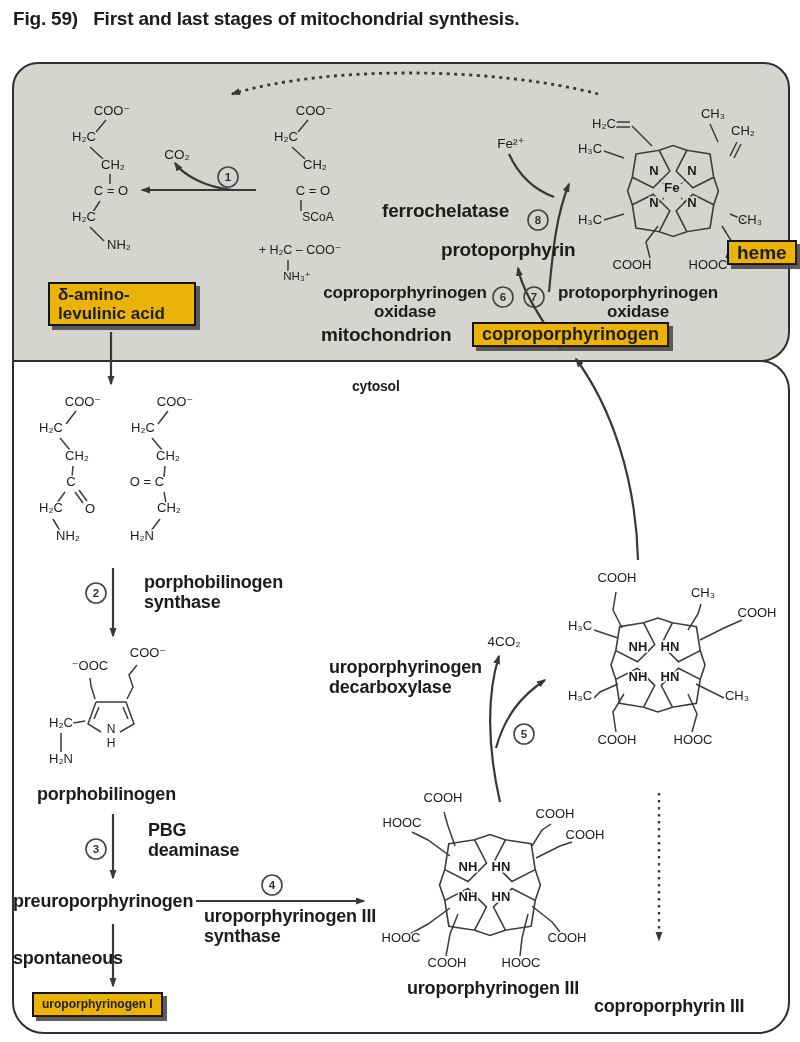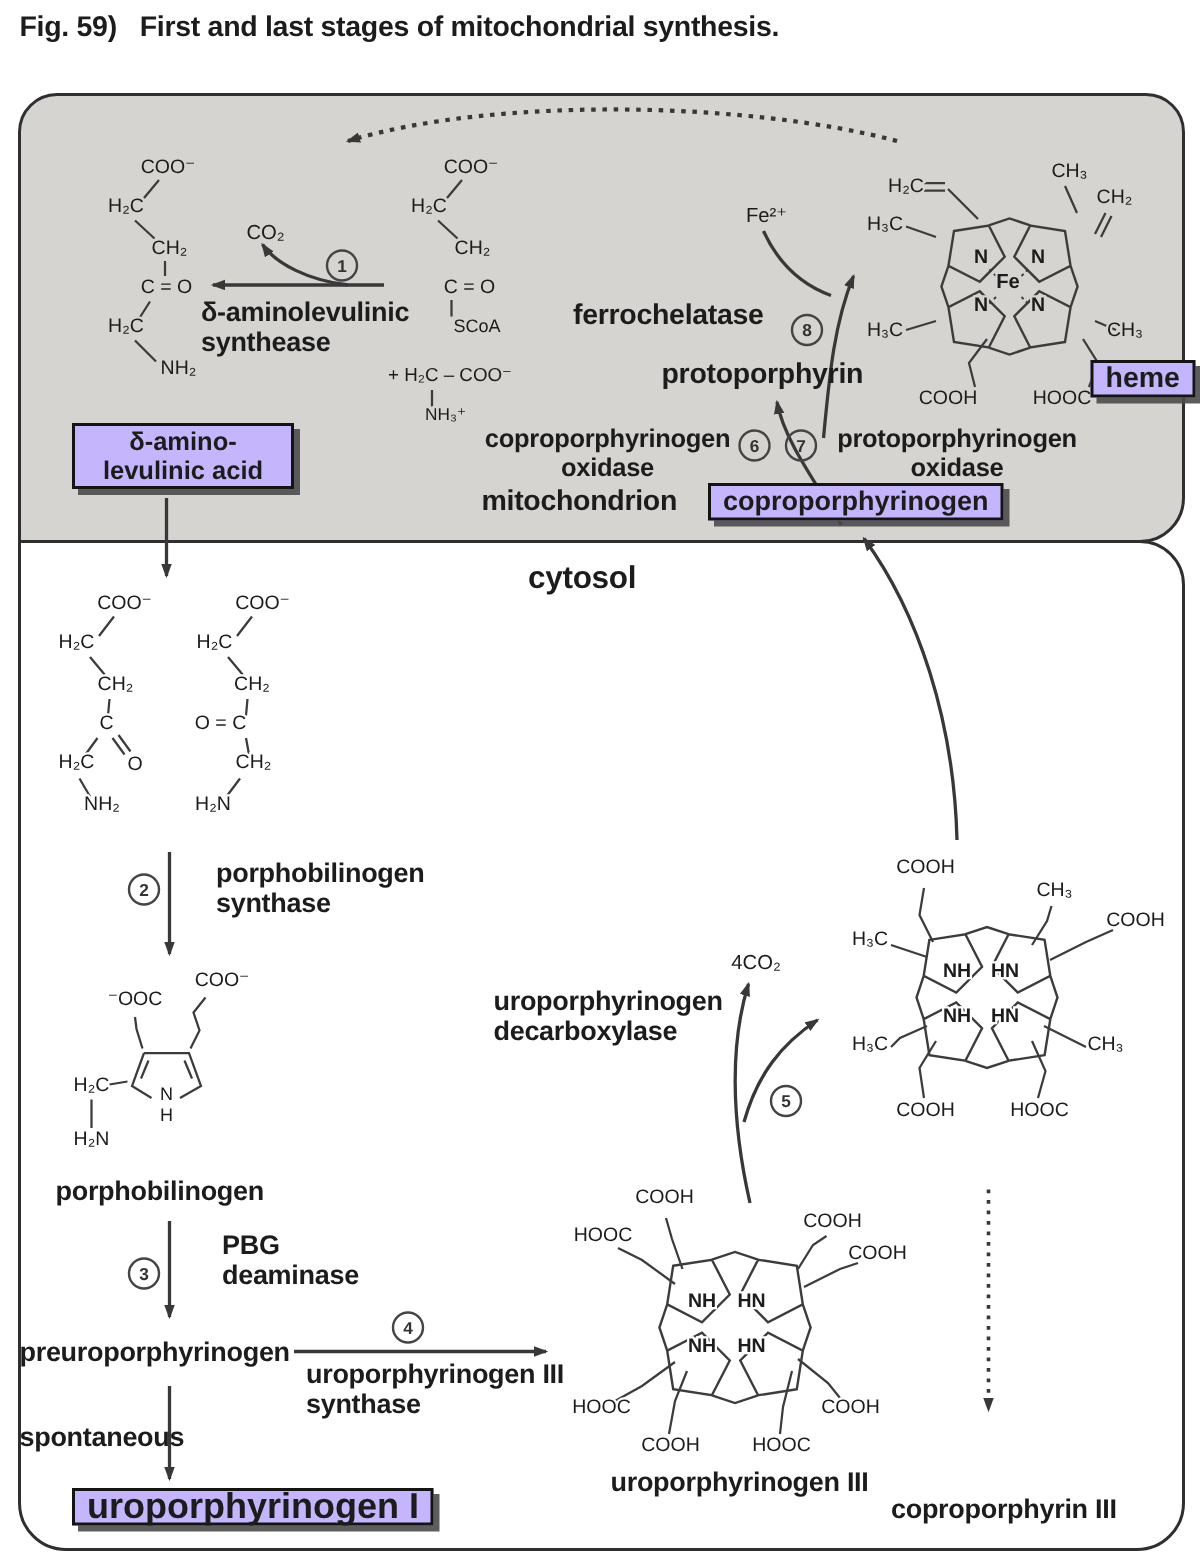--- a/index.html
+++ b/index.html
@@ -7,22 +7,22 @@
           font-family:"Liberation Sans","DejaVu Sans",sans-serif;color:#1c1c1c;}
   .compartment{position:absolute;box-sizing:border-box;border:2.5px solid #2f2f2f;}
   #mito-box{left:12px;top:62px;width:778px;height:300px;background:#d5d4d0;
             border-radius:26px 26px 30px 0;}
   #cyto-box{left:12px;top:360px;width:778px;height:674px;background:#ffffff;
             border-radius:0 30px 32px 32px;}
   svg.art{position:absolute;left:0;top:0;pointer-events:none;}
   .lb{position:absolute;font-weight:bold;font-size:18px;line-height:20px;letter-spacing:-0.2px;white-space:nowrap;}
   .lb.small{font-size:17px;line-height:19px;}
   .ctr{text-align:center;}
-  .cbox{position:absolute;background:#c4b5fd;border:2.5px solid #141414;
-        box-shadow:4px 4px 0 rgba(75,75,75,.9);font-weight:bold;text-align:center;
+  .cbox{position:absolute;background:#eab308;border:2.5px solid #141414;
+        box-shadow:4px 4px 0 rgba(75,75,75,.9);font-weight:bold;
         padding:1px 8px;font-size:17px;line-height:19px;white-space:nowrap;}
   #title{position:absolute;left:13px;top:8px;font-size:19px;font-weight:bold;white-space:pre;letter-spacing:-0.2px;}
 </style>
 </head>
 <body>
 
 <div class="canvas">
 
   <div id="title">Fig. 59)   First and last stages of mitochondrial synthesis.</div>
 
@@ -159,36 +159,32 @@
         <text x="524" y="738" text-anchor="middle" font-size="11.5" font-weight="600" fill="#333">5</text>
         <circle cx="503" cy="297" r="10" fill="none" stroke="#444" stroke-width="1.6"></circle>
         <text x="503" y="301" text-anchor="middle" font-size="11.5" font-weight="600" fill="#333">6</text>
         <circle cx="534" cy="297" r="10" fill="none" stroke="#444" stroke-width="1.6"></circle>
         <text x="534" y="301" text-anchor="middle" font-size="11.5" font-weight="600" fill="#333">7</text>
         <circle cx="538" cy="220" r="10" fill="none" stroke="#444" stroke-width="1.6"></circle>
         <text x="538" y="224" text-anchor="middle" font-size="11.5" font-weight="600" fill="#333">8</text>
       </g>
   </svg>
 
-  <div class="lb" style="left:134px;top:198px;">
-    <div>δ-aminolevulinic</div>
-      <div>synthease</div>
-  </div>
   <div class="lb small ctr" style="left:316px;top:283px;width:178px;">
     <div>coproporphyrinogen</div>
       <div>oxidase</div>
   </div>
   <div class="lb small ctr" style="left:549px;top:283px;width:178px;">
     <div>protoporphyrinogen</div>
       <div>oxidase</div>
   </div>
   <div class="lb" style="left:382px;top:201px;font-size:19px;">ferrochelatase</div>
   <div class="lb" style="left:441px;top:240px;font-size:19px;">protoporphyrin</div>
   <div class="lb" style="left:321px;top:325px;font-size:19px;">mitochondrion</div>
-  <div class="lb" style="left:352px;top:376px;font-size:21px;">cytosol</div>
+  <div class="lb" style="left:352px;top:376px;font-size:14px;">cytosol</div>
 
   <div class="lb" style="left:144px;top:572px;">
     <div>porphobilinogen</div>
       <div>synthase</div>
   </div>
   <div class="lb" style="left:37px;top:784px;">porphobilinogen</div>
   <div class="lb" style="left:13px;top:891px;">preuroporphyrinogen</div>
   <div class="lb" style="left:148px;top:820px;">
     <div>PBG</div>
       <div>deaminase</div>
@@ -204,15 +200,15 @@
   </div>
   <div class="lb" style="left:407px;top:978px;">uroporphyrinogen III</div>
   <div class="lb" style="left:594px;top:996px;">coproporphyrin III</div>
 
   <div class="cbox" style="left:48px;top:282px;width:128px;">
     <div>δ-amino-</div>
       <div>levulinic acid</div>
   </div>
   <div class="cbox" style="left:472px;top:322px;font-size:18px;">coproporphyrinogen</div>
   <div class="cbox" style="left:727px;top:240px;font-size:19px;">heme</div>
-  <div class="cbox" style="left:32px;top:992px;font-size:24px;margin-left:16px;">uroporphyrinogen I</div>
+  <div class="cbox" style="left:32px;top:992px;font-size:12px;">uroporphyrinogen I</div>
 
 </div>
 
 </body></html>

